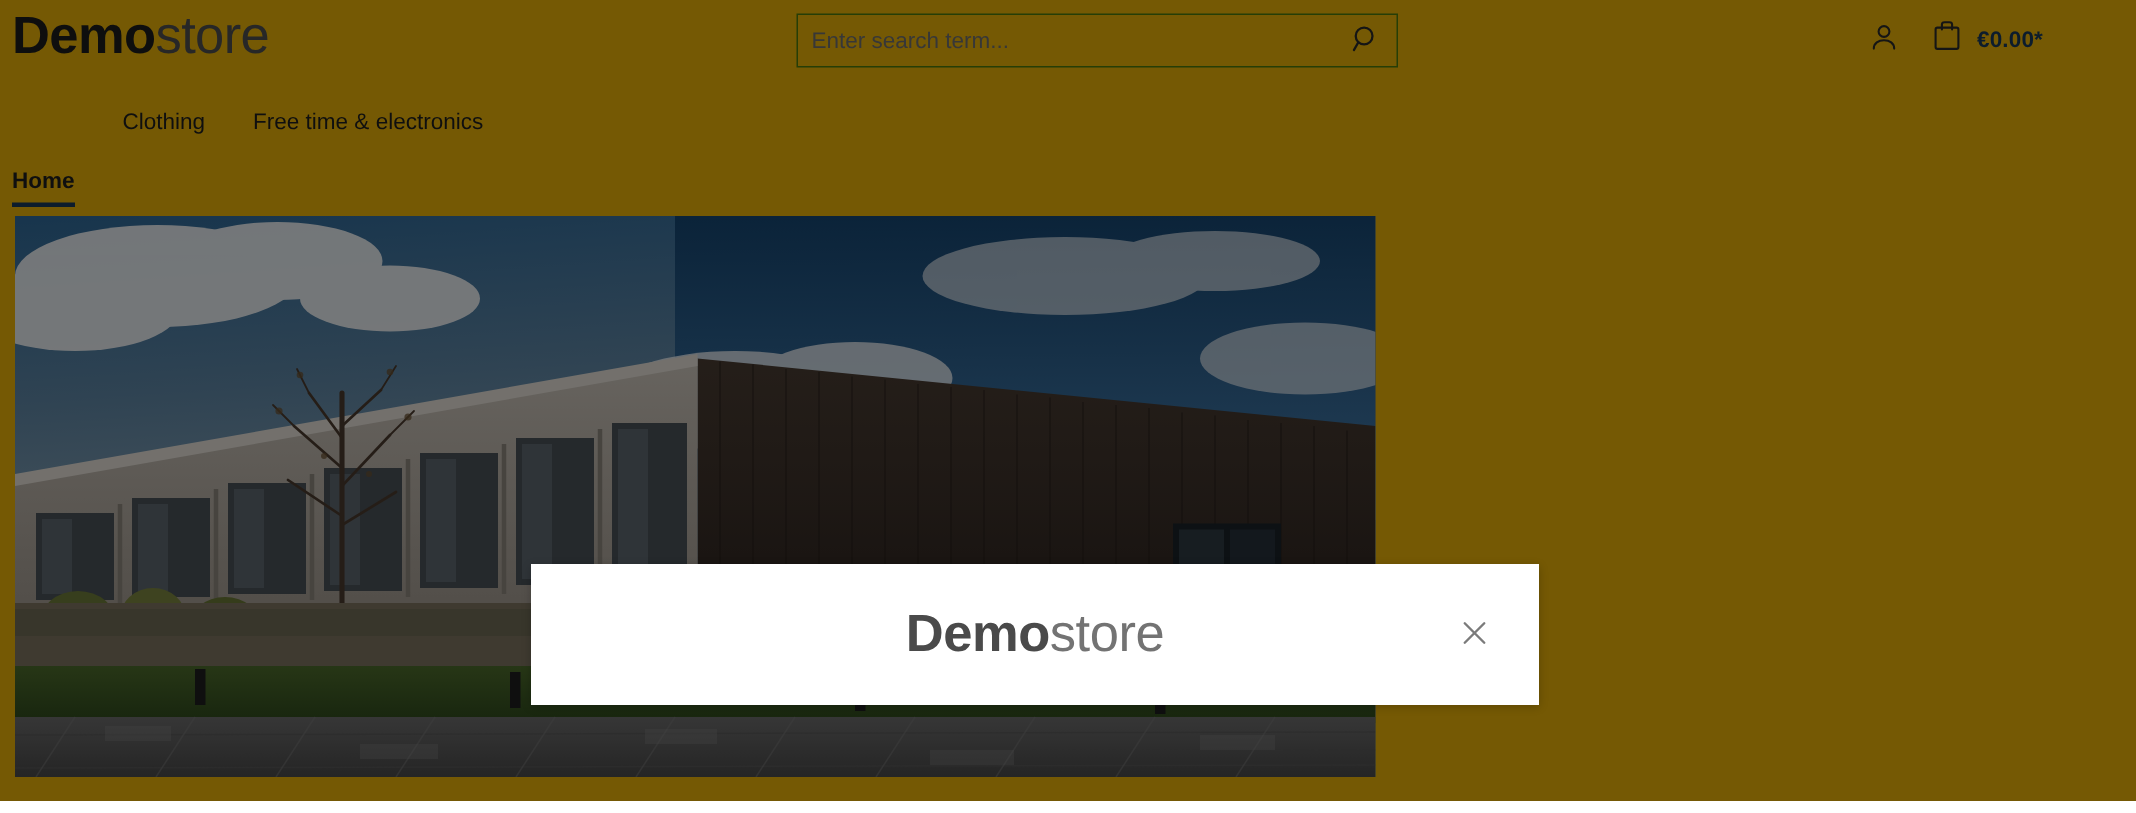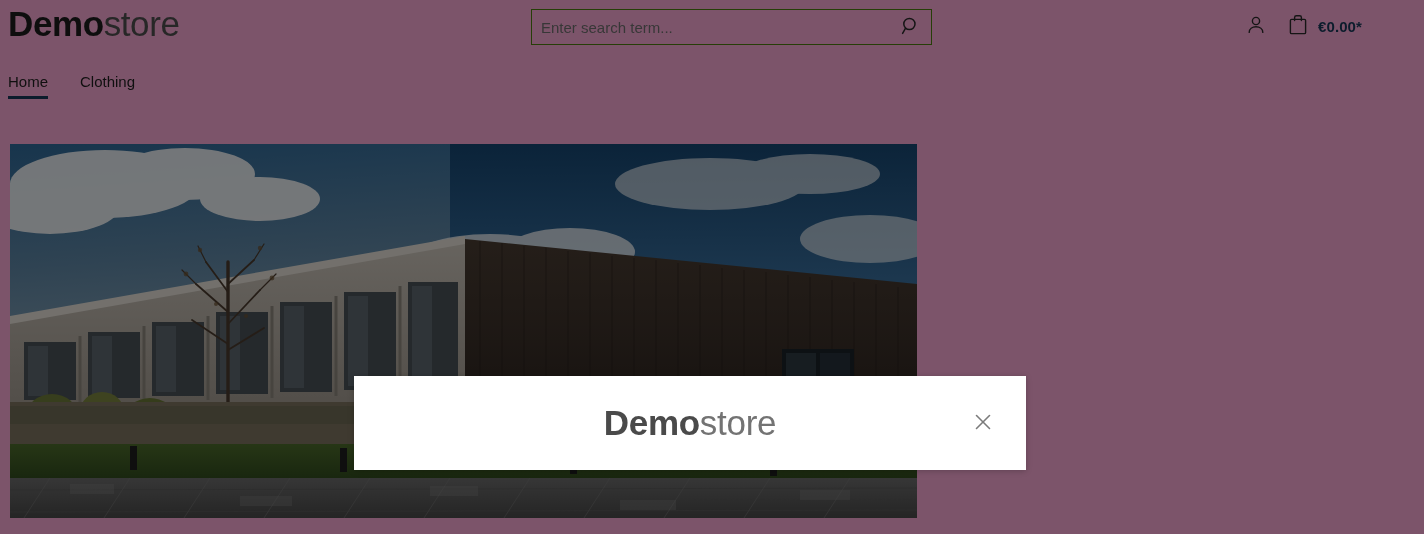--- a/index.html
+++ b/index.html
@@ -9,21 +9,21 @@
     width: 1424px; height: 542px;
     overflow: hidden;
     background: #ffffff;
     font-family: "Liberation Sans", sans-serif;
   }
 
   #page {
     position: relative;
     width: 1424px;
     height: 534px;
-    background: #f9a8d4;
+    background: #eab308;
     overflow: hidden;
   }
 
   
   .header {
     position: absolute;
     top: 0; left: 0;
     width: 1424px;
     height: 56px;
   }
@@ -119,21 +119,22 @@
     position: relative;
     font-size: 15px;
     color: #1f1f1f;
     padding: 0 0 10px 0;
     margin-right: 32px;
     cursor: pointer;
     white-space: nowrap;
     line-height: 19px;
   }
   .nav-item.active {
-    font-weight: 400;
+    font-weight: 700;
+    margin-top: 39px;
   }
   .nav-item.active::after {
     content: "";
     position: absolute;
     left: 0; right: 0;
     bottom: 2px;
     height: 3px;
     background: #183959;
   }
 
@@ -238,20 +239,23 @@
       </div>
     </div>
   </div>
 
   <nav class="nav">
     <div class="nav-item active">
       <span>Home</span>
     </div>
     <div class="nav-item">
       <span>Clothing</span>
+    </div>
+    <div class="nav-item">
+      <span>Free time &amp; electronics</span>
     </div>
   </nav>
 
   <div class="hero">
     <svg viewBox="0 0 907 374" preserveAspectRatio="none" aria-hidden="true">
       <defs>
         <linearGradient id="sky" x1="0" y1="0" x2="0.25" y2="1">
           <stop offset="0%" stop-color="#2f6a9a"></stop>
           <stop offset="45%" stop-color="#5f87a6"></stop>
           <stop offset="100%" stop-color="#9fb4c0"></stop>

